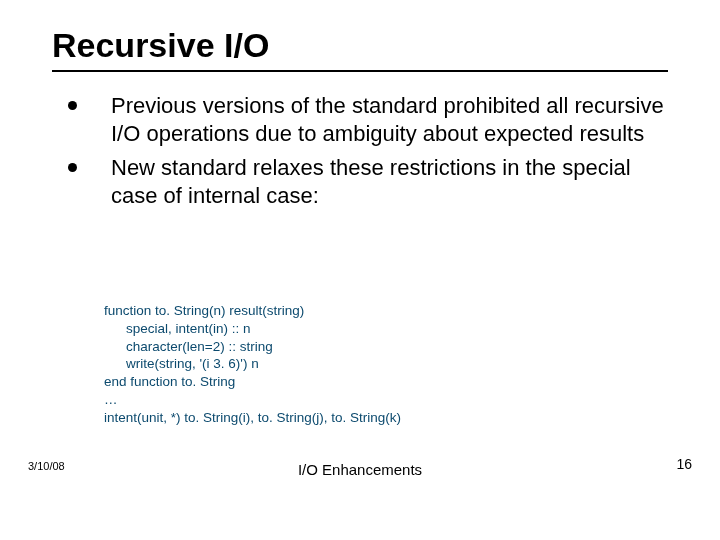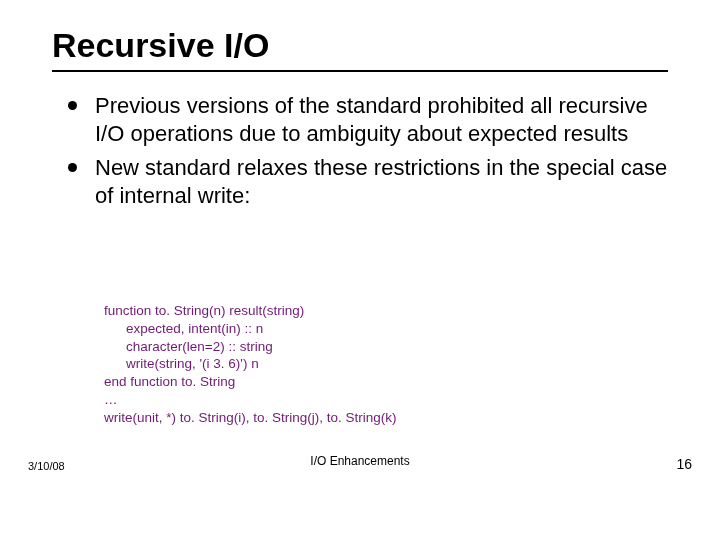--- a/index.html
+++ b/index.html
@@ -38,20 +38,21 @@
   .body {
     position: absolute;
     left: 68px;
     top: 92px;
     width: 600px;
   }
   .bullet-row {
     display: flex;
     align-items: flex-start;
     margin-bottom: 6px;
+    gap: 16px;
   }
   .bullet-dot {
     width: 9px;
     height: 9px;
     border-radius: 50%;
     background: #000;
     flex: 0 0 auto;
     margin-top: 9px;
     margin-right: 18px;
   }
@@ -63,39 +64,39 @@
   .italic {
   }
   .code-block {
     position: absolute;
     left: 104px;
     top: 302px;
     width: 520px;
     font-family: Arial, Helvetica, sans-serif;
     font-size: 13.5px;
     line-height: 1.32;
-    color: #701a75;
+    color: #0c4a6e;
   }
   .code-indent {
     padding-left: 22px;
   }
   .footer-left {
     position: absolute;
     left: 28px;
     bottom: 20px;
     font-size: 11px;
     color: #000;
   }
   .footer-center {
     position: absolute;
     left: 0;
     right: 0;
-    bottom: 24px;
+    bottom: 14px;
     text-align: center;
-    font-size: 12px;
+    font-size: 15px;
     color: #000;
   }
   .footer-right {
     position: absolute;
     right: 28px;
     bottom: 20px;
     font-size: 14px;
     color: #000;
   }
 </style>
@@ -110,33 +111,33 @@
   <div class="body">
 
     <div class="bullet-row">
       <div class="bullet-dot"></div>
       <div class="bullet-text">Previous versions of the standard prohibited all recursive I/O operations due to ambiguity about expected results</div>
     </div>
 
     <div class="bullet-row">
       <div class="bullet-dot"></div>
       <div class="bullet-text">
-        <span>New standard relaxes these restrictions in the special case of </span><span class="italic">internal</span><span> write:</span>
+        <span>New standard relaxes these restrictions in the special case of </span><span class="italic">internal</span><span> case:</span>
       </div>
     </div>
 
   </div>
 
   <div class="code-block">
     <div>function to. String(n) result(string)</div>
-    <div class="code-indent">expected, intent(in) :: n</div>
+    <div class="code-indent">special, intent(in) :: n</div>
     <div class="code-indent">character(len=2) :: string</div>
     <div class="code-indent">write(string, '(i 3. 6)') n</div>
     <div>end function to. String</div>
     <div>…</div>
-    <div>write(unit, *) to. String(i), to. String(j), to. String(k)</div>
+    <div>intent(unit, *) to. String(i), to. String(j), to. String(k)</div>
   </div>
 
   <div class="footer-left">3/10/08</div>
   <div class="footer-center">I/O Enhancements</div>
   <div class="footer-right">16</div>
 
 </div>
 
 </body></html>

